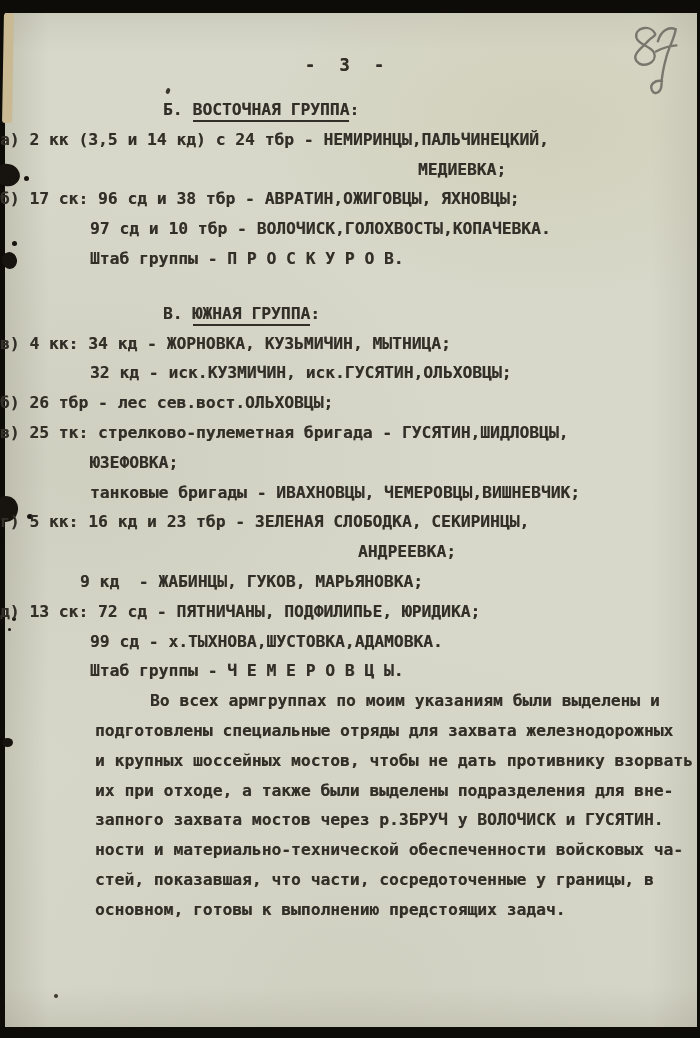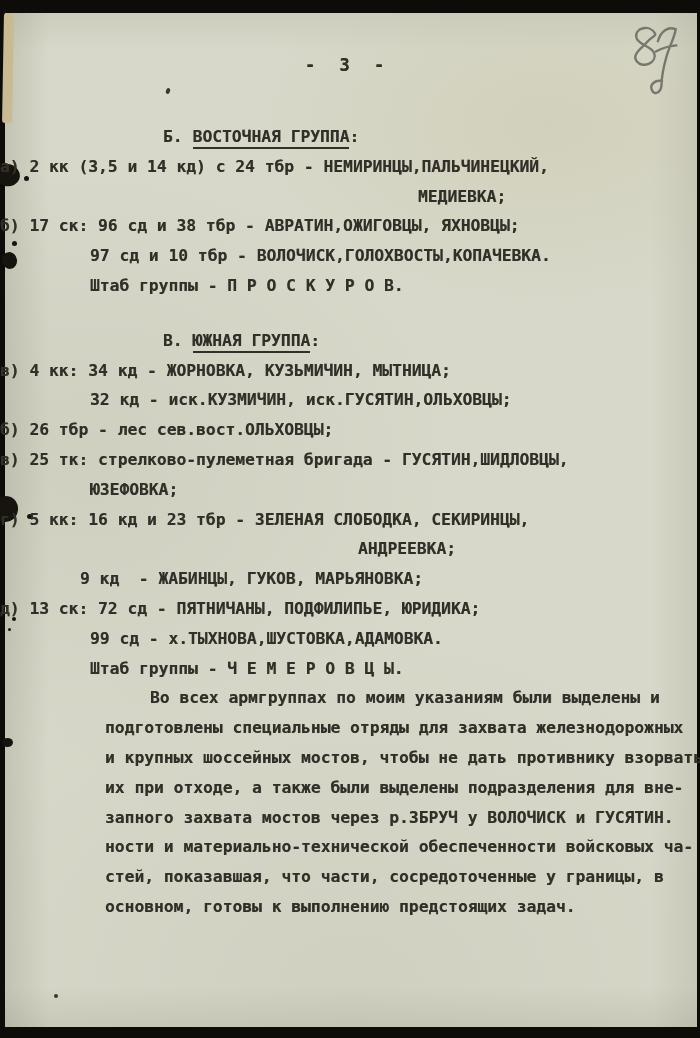--- a/index.html
+++ b/index.html
@@ -22,35 +22,35 @@
   .edge-right{left:697px;top:0;width:3px;height:1038px;}
   .tan-strip{position:absolute;left:3px;top:13px;width:10px;height:110px;background:#c9ba93;border-radius:3px;transform:rotate(1deg);}
   .blob{position:absolute;background:#17140f;border-radius:50%;}
   .speck{position:absolute;background:#3a372f;border-radius:50%;}
   .pagenum{
     position:absolute;left:305px;top:55px;
     font-size:17px;letter-spacing:7px;white-space:pre;
     text-shadow:0 0 0.6px rgba(50,47,40,0.9);
   }
   .hw{position:absolute;left:616px;top:20px;transform:rotate(-6deg);}
-  .flow{position:absolute;left:0;top:122px;width:700px;}
+  .flow{position:absolute;left:0;top:95px;width:700px;}
   .line{
     line-height:29.8px;font-size:16.3px;white-space:pre;
     text-shadow:0.3px 0.3px 0.5px rgba(50,47,40,0.55);
   }
   .head{padding-left:163px;}
   .head .u{margin-left:10px;border-bottom:2px solid #322f28;padding-bottom:1px;}
   .sec-v{margin-top:25px;}
   .i-a{}
   .i-s{padding-left:90px;}
   .i-s9{padding-left:80px;}
   .i-c1{padding-left:418px;}
   .i-c2{padding-left:358px;}
   .i-p{padding-left:150px;}
-  .i-b{padding-left:95px;margin-left:10px;}
+  .i-b{padding-left:95px;}
 </style>
 </head>
 <body>
 
 <div class="page">
 
   <div class="edge edge-top"></div>
   <div class="edge edge-bottom"></div>
   <div class="edge edge-left"></div>
   <div class="edge edge-right"></div>
@@ -85,20 +85,21 @@
     <div class="line i-a">б) 17 ск: 96 сд и 38 тбр - АВРАТИН,ОЖИГОВЦЫ, ЯХНОВЦЫ;</div>
     <div class="line i-s">97 сд и 10 тбр - ВОЛОЧИСК,ГОЛОХВОСТЫ,КОПАЧЕВКА.</div>
     <div class="line i-s">Штаб группы - П Р О С К У Р О В.</div>
 
     <div class="line head sec-v"><span>В.</span><span class="u">ЮЖНАЯ ГРУППА</span><span>:</span></div>
     <div class="line i-a">в) 4 кк: 34 кд - ЖОРНОВКА, КУЗЬМИЧИН, МЫТНИЦА;</div>
     <div class="line i-s">32 кд - иск.КУЗМИЧИН, иск.ГУСЯТИН,ОЛЬХОВЦЫ;</div>
     <div class="line i-a">б) 26 тбр - лес сев.вост.ОЛЬХОВЦЫ;</div>
     <div class="line i-a">в) 25 тк: стрелково-пулеметная бригада - ГУСЯТИН,ШИДЛОВЦЫ,</div>
     <div class="line i-s">ЮЗЕФОВКА;</div>
+    <div class="line i-s">танковые бригады - ИВАХНОВЦЫ, ЧЕМЕРОВЦЫ,ВИШНЕВЧИК;</div>
     <div class="line i-a">г) 5 кк: 16 кд и 23 тбр - ЗЕЛЕНАЯ СЛОБОДКА, СЕКИРИНЦЫ,</div>
     <div class="line i-c2">АНДРЕЕВКА;</div>
     <div class="line i-s9">9 кд  - ЖАБИНЦЫ, ГУКОВ, МАРЬЯНОВКА;</div>
     <div class="line i-a">д) 13 ск: 72 сд - ПЯТНИЧАНЫ, ПОДФИЛИПЬЕ, ЮРИДИКА;</div>
     <div class="line i-s">99 сд - х.ТЫХНОВА,ШУСТОВКА,АДАМОВКА.</div>
     <div class="line i-s">Штаб группы - Ч Е М Е Р О В Ц Ы.</div>
 
     <div class="line i-p">Во всех армгруппах по моим указаниям были выделены и</div>
     <div class="line i-b">подготовлены специальные отряды для захвата железнодорожных</div>
     <div class="line i-b">и крупных шоссейных мостов, чтобы не дать противнику взорвать</div>

